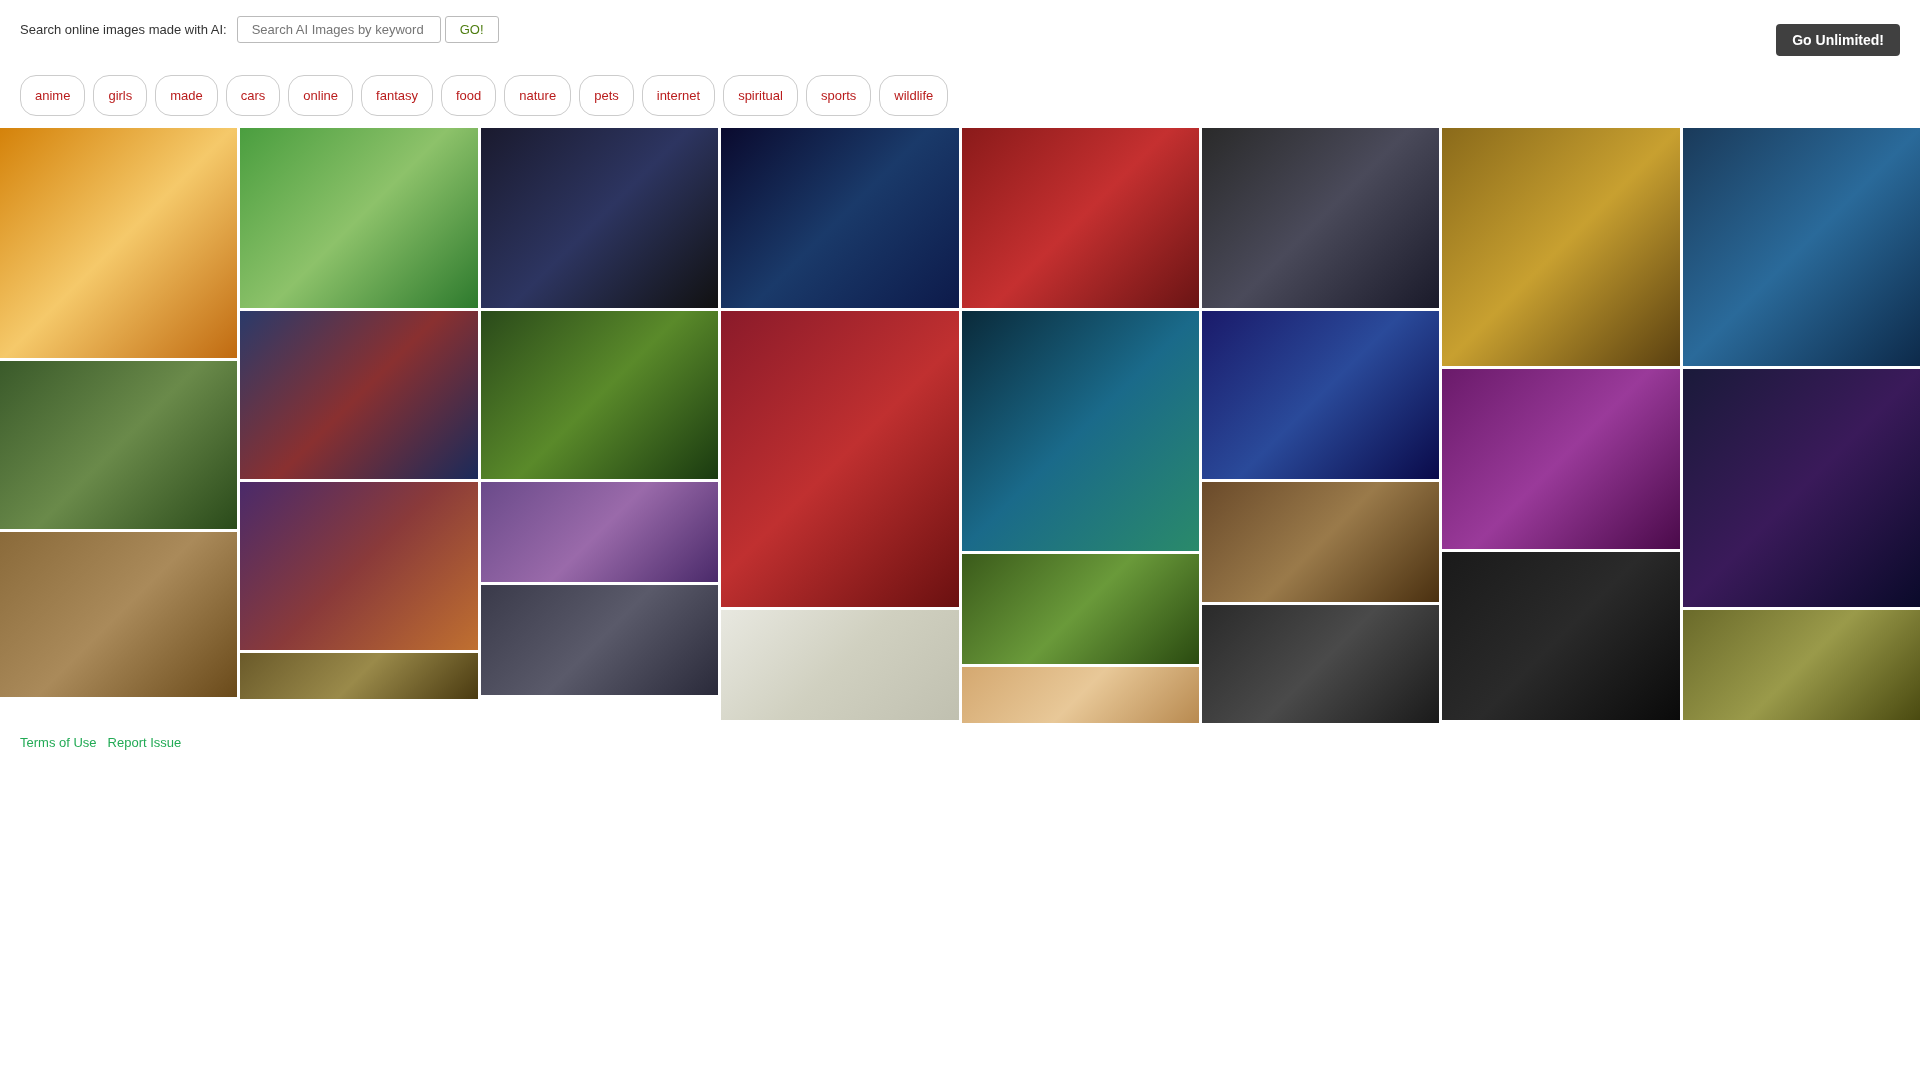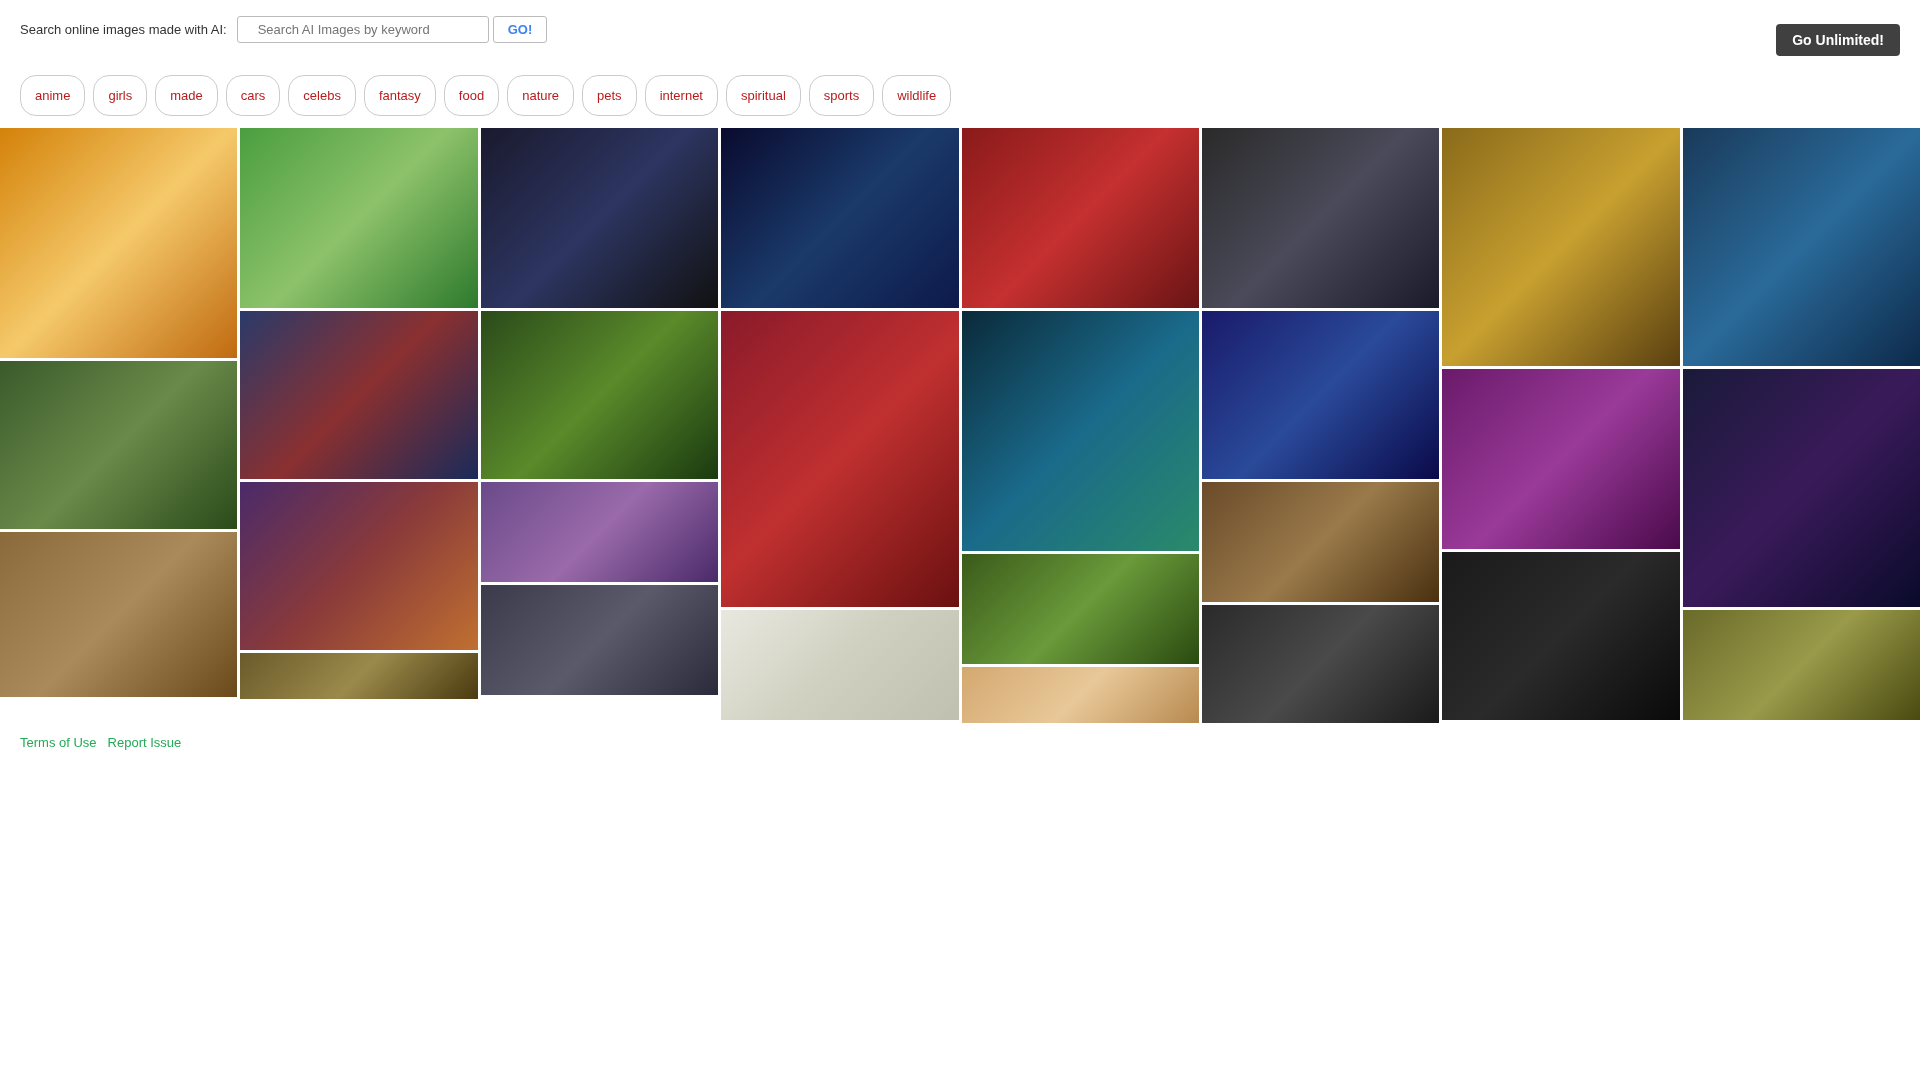--- a/index.html
+++ b/index.html
@@ -45,36 +45,36 @@
       align-items: center;
       gap: 4px;
       margin-bottom: 20px;
     }
     #search-label {
       font-size: 13px;
       color: #333;
       margin-right: 6px;
     }
     #search-input {
-      width: 252px;
-      padding: 5px 20px;
+      width: 204px;
+      padding: 5px 14px;
       border: 1px solid #bbb;
       border-radius: 3px;
       font-size: 13px;
       outline: none;
     }
     #go-button {
       padding: 5px 14px;
       background: #fff;
       border: 1px solid #bbb;
       border-radius: 3px;
       font-size: 13px;
-      font-weight: bold;
-      cursor: pointer;
-      color: #3b82f6;
+      font-weight: normal;
+      cursor: pointer;
+      color: #4d7c0f;
     }
 
     #unlimited-btn {
       padding: 8px 16px;
       background: #404040;
       border: none;
       border-radius: 4px;
       font-size: 14px;
       font-weight: bold;
       color: #fff;
@@ -177,21 +177,21 @@
   <div id="header-right">
     <button id="unlimited-btn">Go Unlimited!</button>
   </div>
 </div>
 
 <div id="tags-bar">
 <button class="tag-pill">anime</button>
     <button class="tag-pill">girls</button>
     <button class="tag-pill">made</button>
     <button class="tag-pill">cars</button>
-    <button class="tag-pill">celebs</button>
+    <button class="tag-pill">online</button>
     <button class="tag-pill">fantasy</button>
     <button class="tag-pill">food</button>
     <button class="tag-pill">nature</button>
     <button class="tag-pill">pets</button>
     <button class="tag-pill">internet</button>
     <button class="tag-pill">spiritual</button>
     <button class="tag-pill">sports</button>
     <button class="tag-pill">wildlife</button>
   </div>
 

